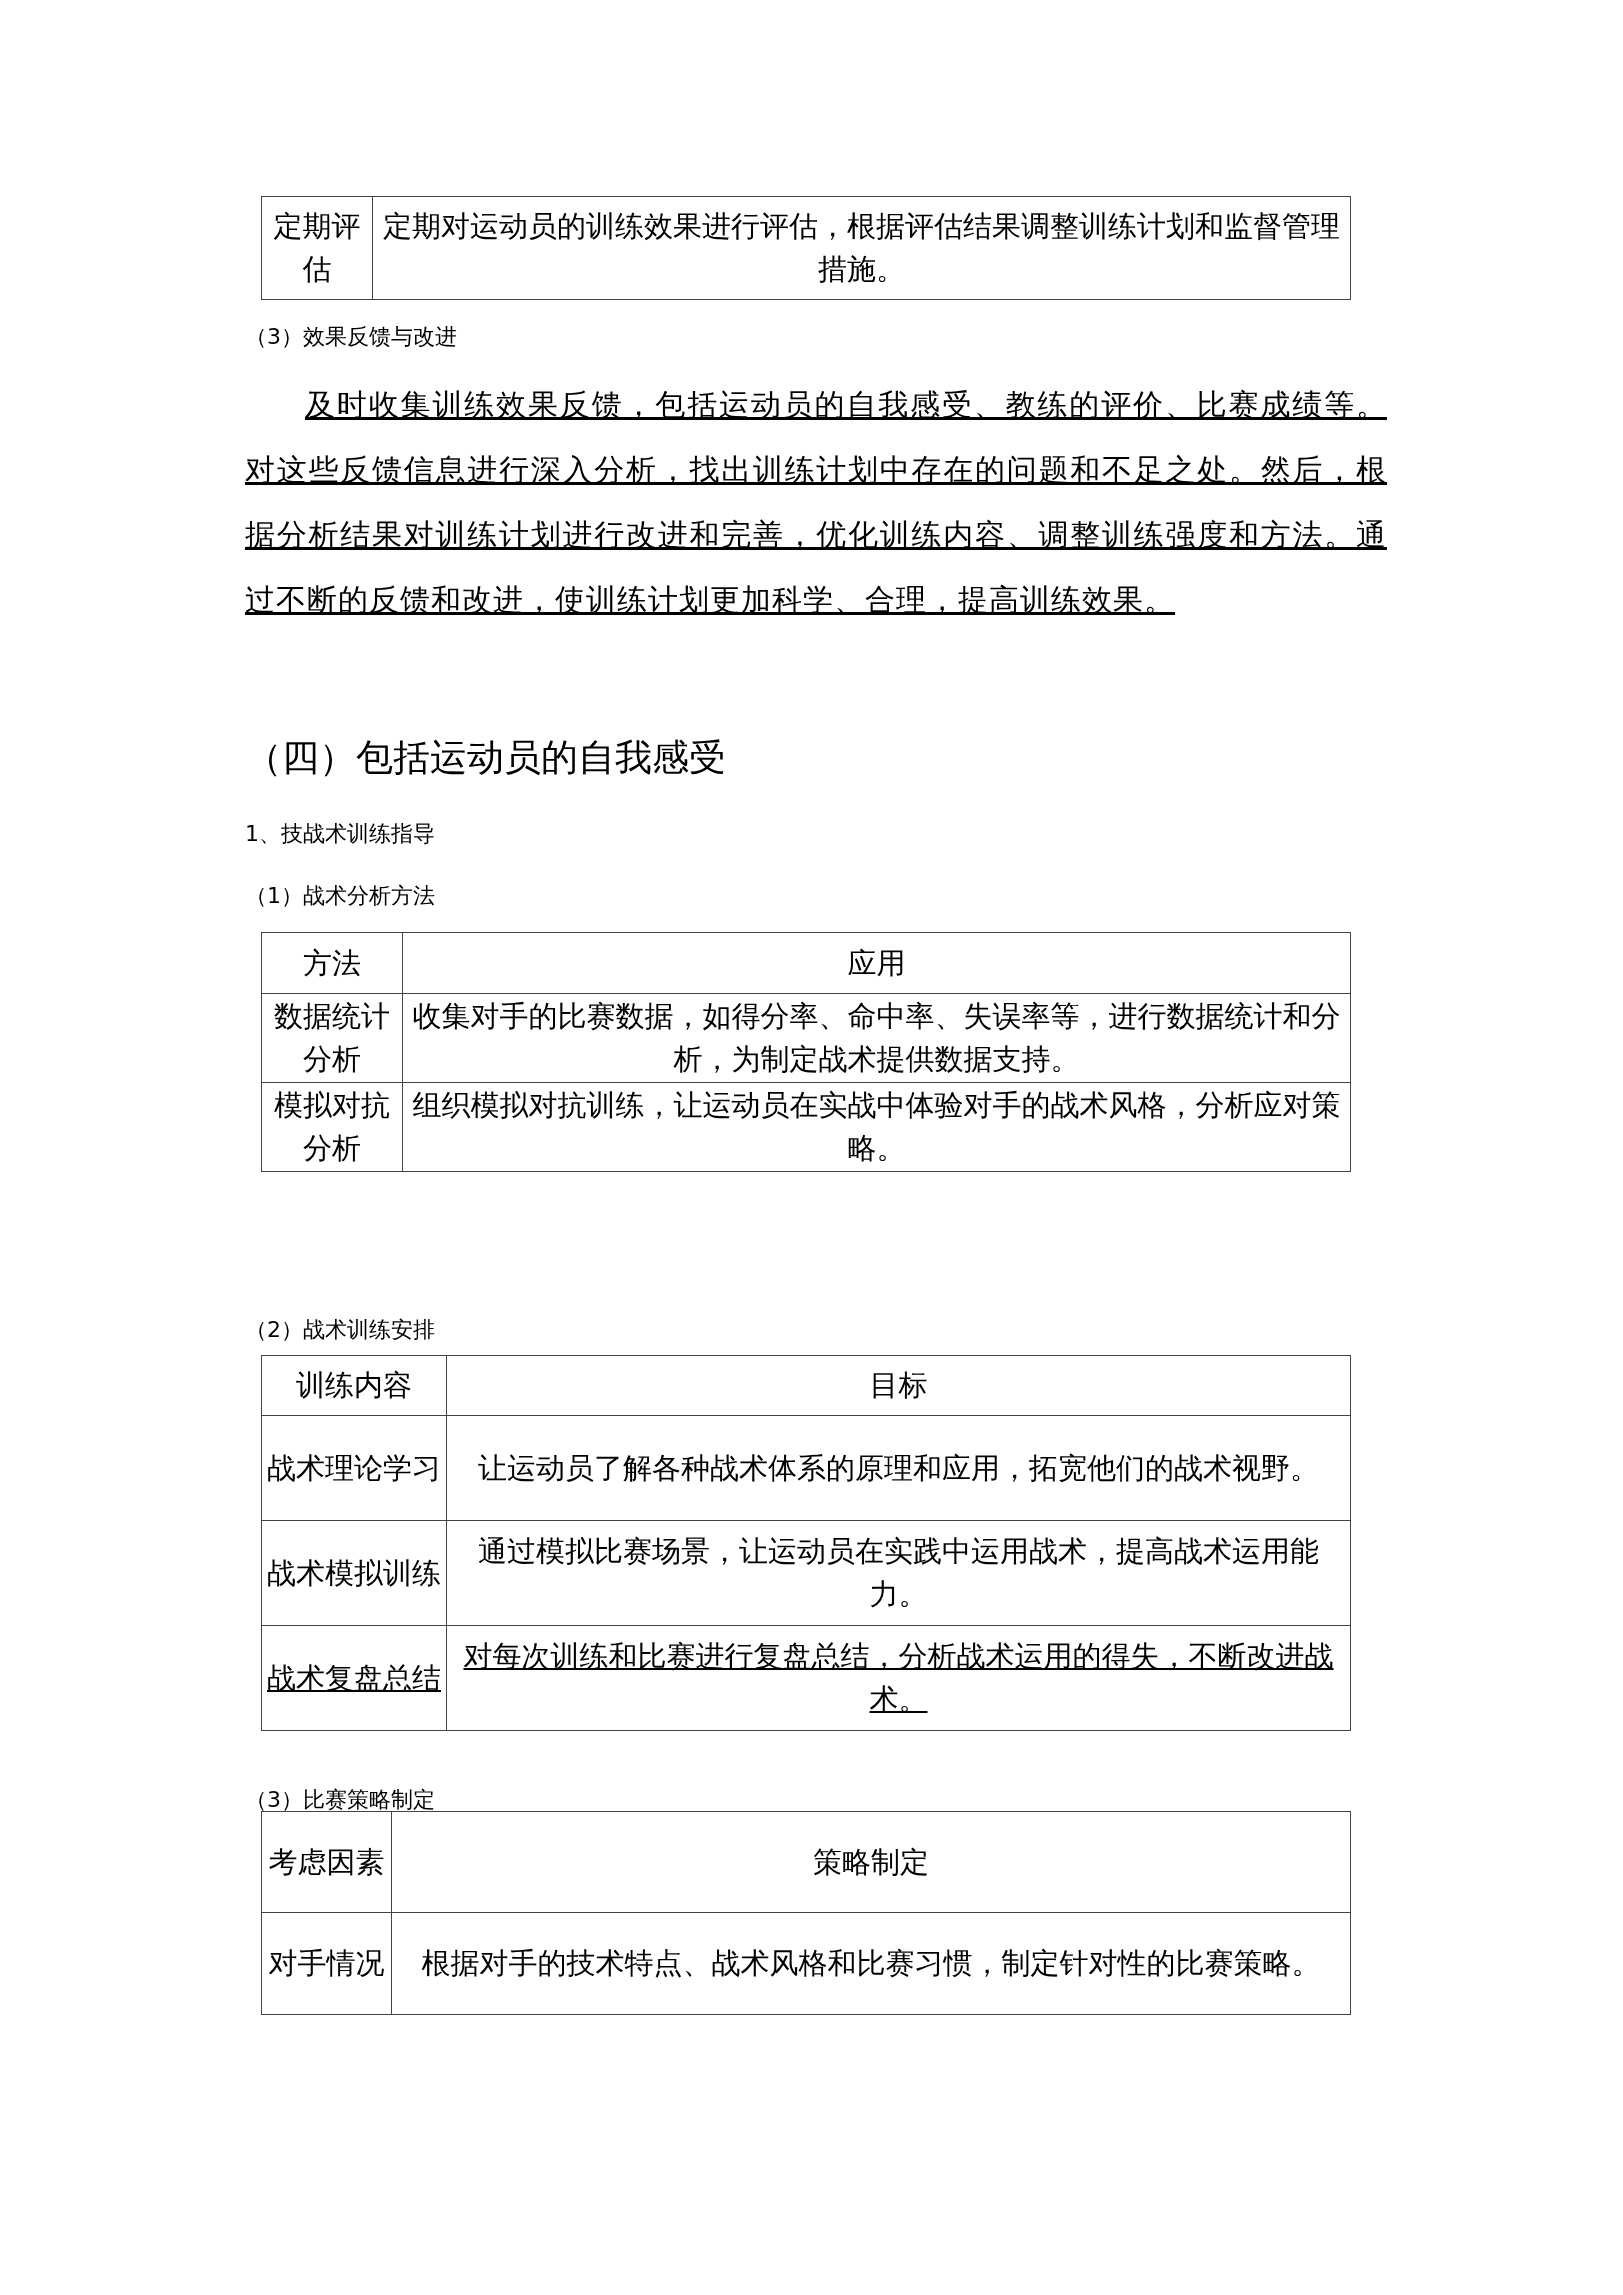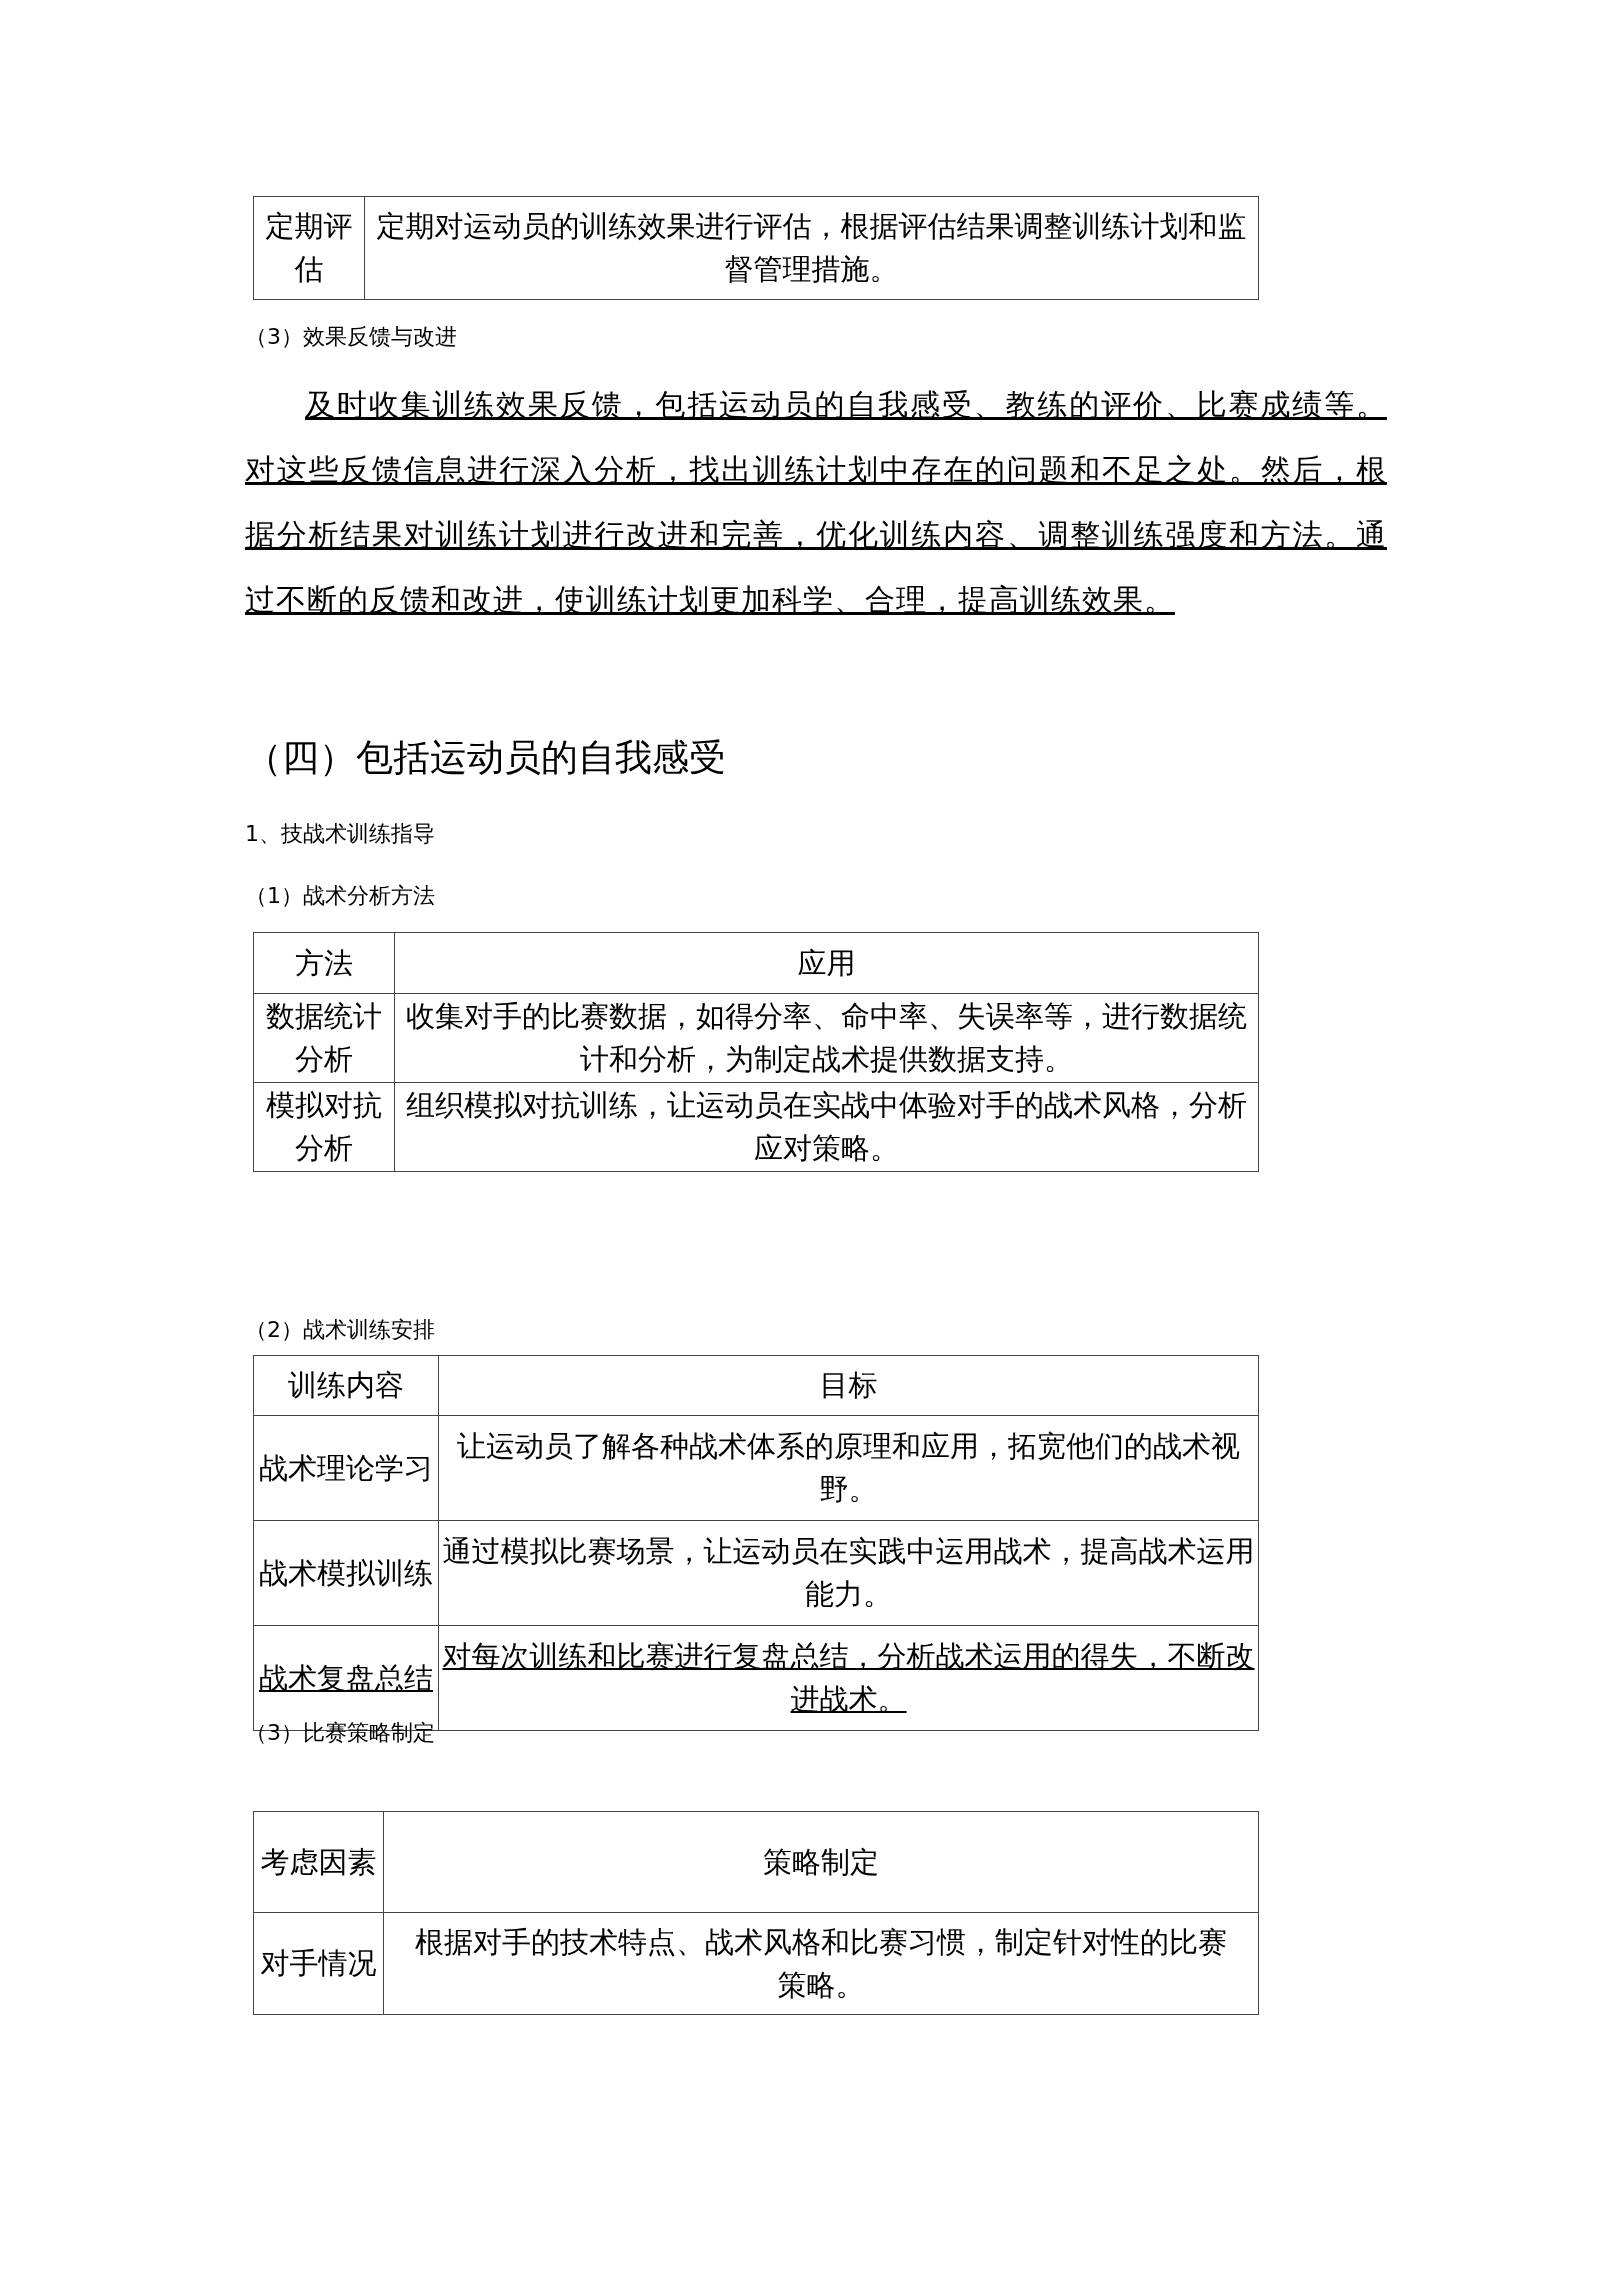--- a/index.html
+++ b/index.html
@@ -1,19 +1,19 @@
 <!DOCTYPE html>
 <html style="font-size:10.5px"><head>
 <meta charset="utf-8">
 <style>
   html, body { margin:0; padding:0; background:#ffffff; }
   body { width:1623px; height:2295px; position:relative; overflow:hidden;
          font-family:"DejaVu Sans", "Liberation Sans", sans-serif; color:#000; }
   .page { position:absolute; left:245px; top:0; width:1142px; }
-  table { border-collapse:collapse; width:1006px; table-layout:fixed; position:absolute; left:8px; }
+  table { border-collapse:collapse; width:1090px; table-layout:fixed; position:absolute; left:16px; }
   td { border:1.3px solid #444; font-size:29px; line-height:43px; text-align:center;
        vertical-align:middle; padding:0 2.6px; word-break:break-all; }
   .p { position:absolute; left:0; font-size:22px; line-height:29px; white-space:nowrap; }
   .para { position:absolute; left:0; width:1142px; font-size:30px; line-height:65px;
           text-indent:60px; text-align:justify; letter-spacing:1px;text-decoration:underline; }
   .h2 { position:absolute; left:0; font-size:37px; line-height:39px; white-space:nowrap; }
 </style>
 </head>
 <body>
 
@@ -83,21 +83,21 @@
       <td>战术模拟训练</td>
       <td>通过模拟比赛场景，让运动员在实践中运用战术，提高战术运用能力。</td>
     </tr>
     <tr style="height:105px;text-decoration:underline;">
       <td>战术复盘总结</td>
       <td>对每次训练和比赛进行复盘总结，分析战术运用的得失，不断改进战术。</td>
     </tr>
   </tbody>
     </table>
 
-  <div class="p" style="top:1718px;">（3）比赛策略制定</div>
+  <div class="p" style="top:1785px;">（3）比赛策略制定</div>
 
   <table style="top:1811px;">
     <colgroup>
         <col style="width:130px">
         <col>
       </colgroup>
     <tbody>
         <tr style="height:101px;">
       <td>考虑因素</td>
       <td>策略制定</td>

